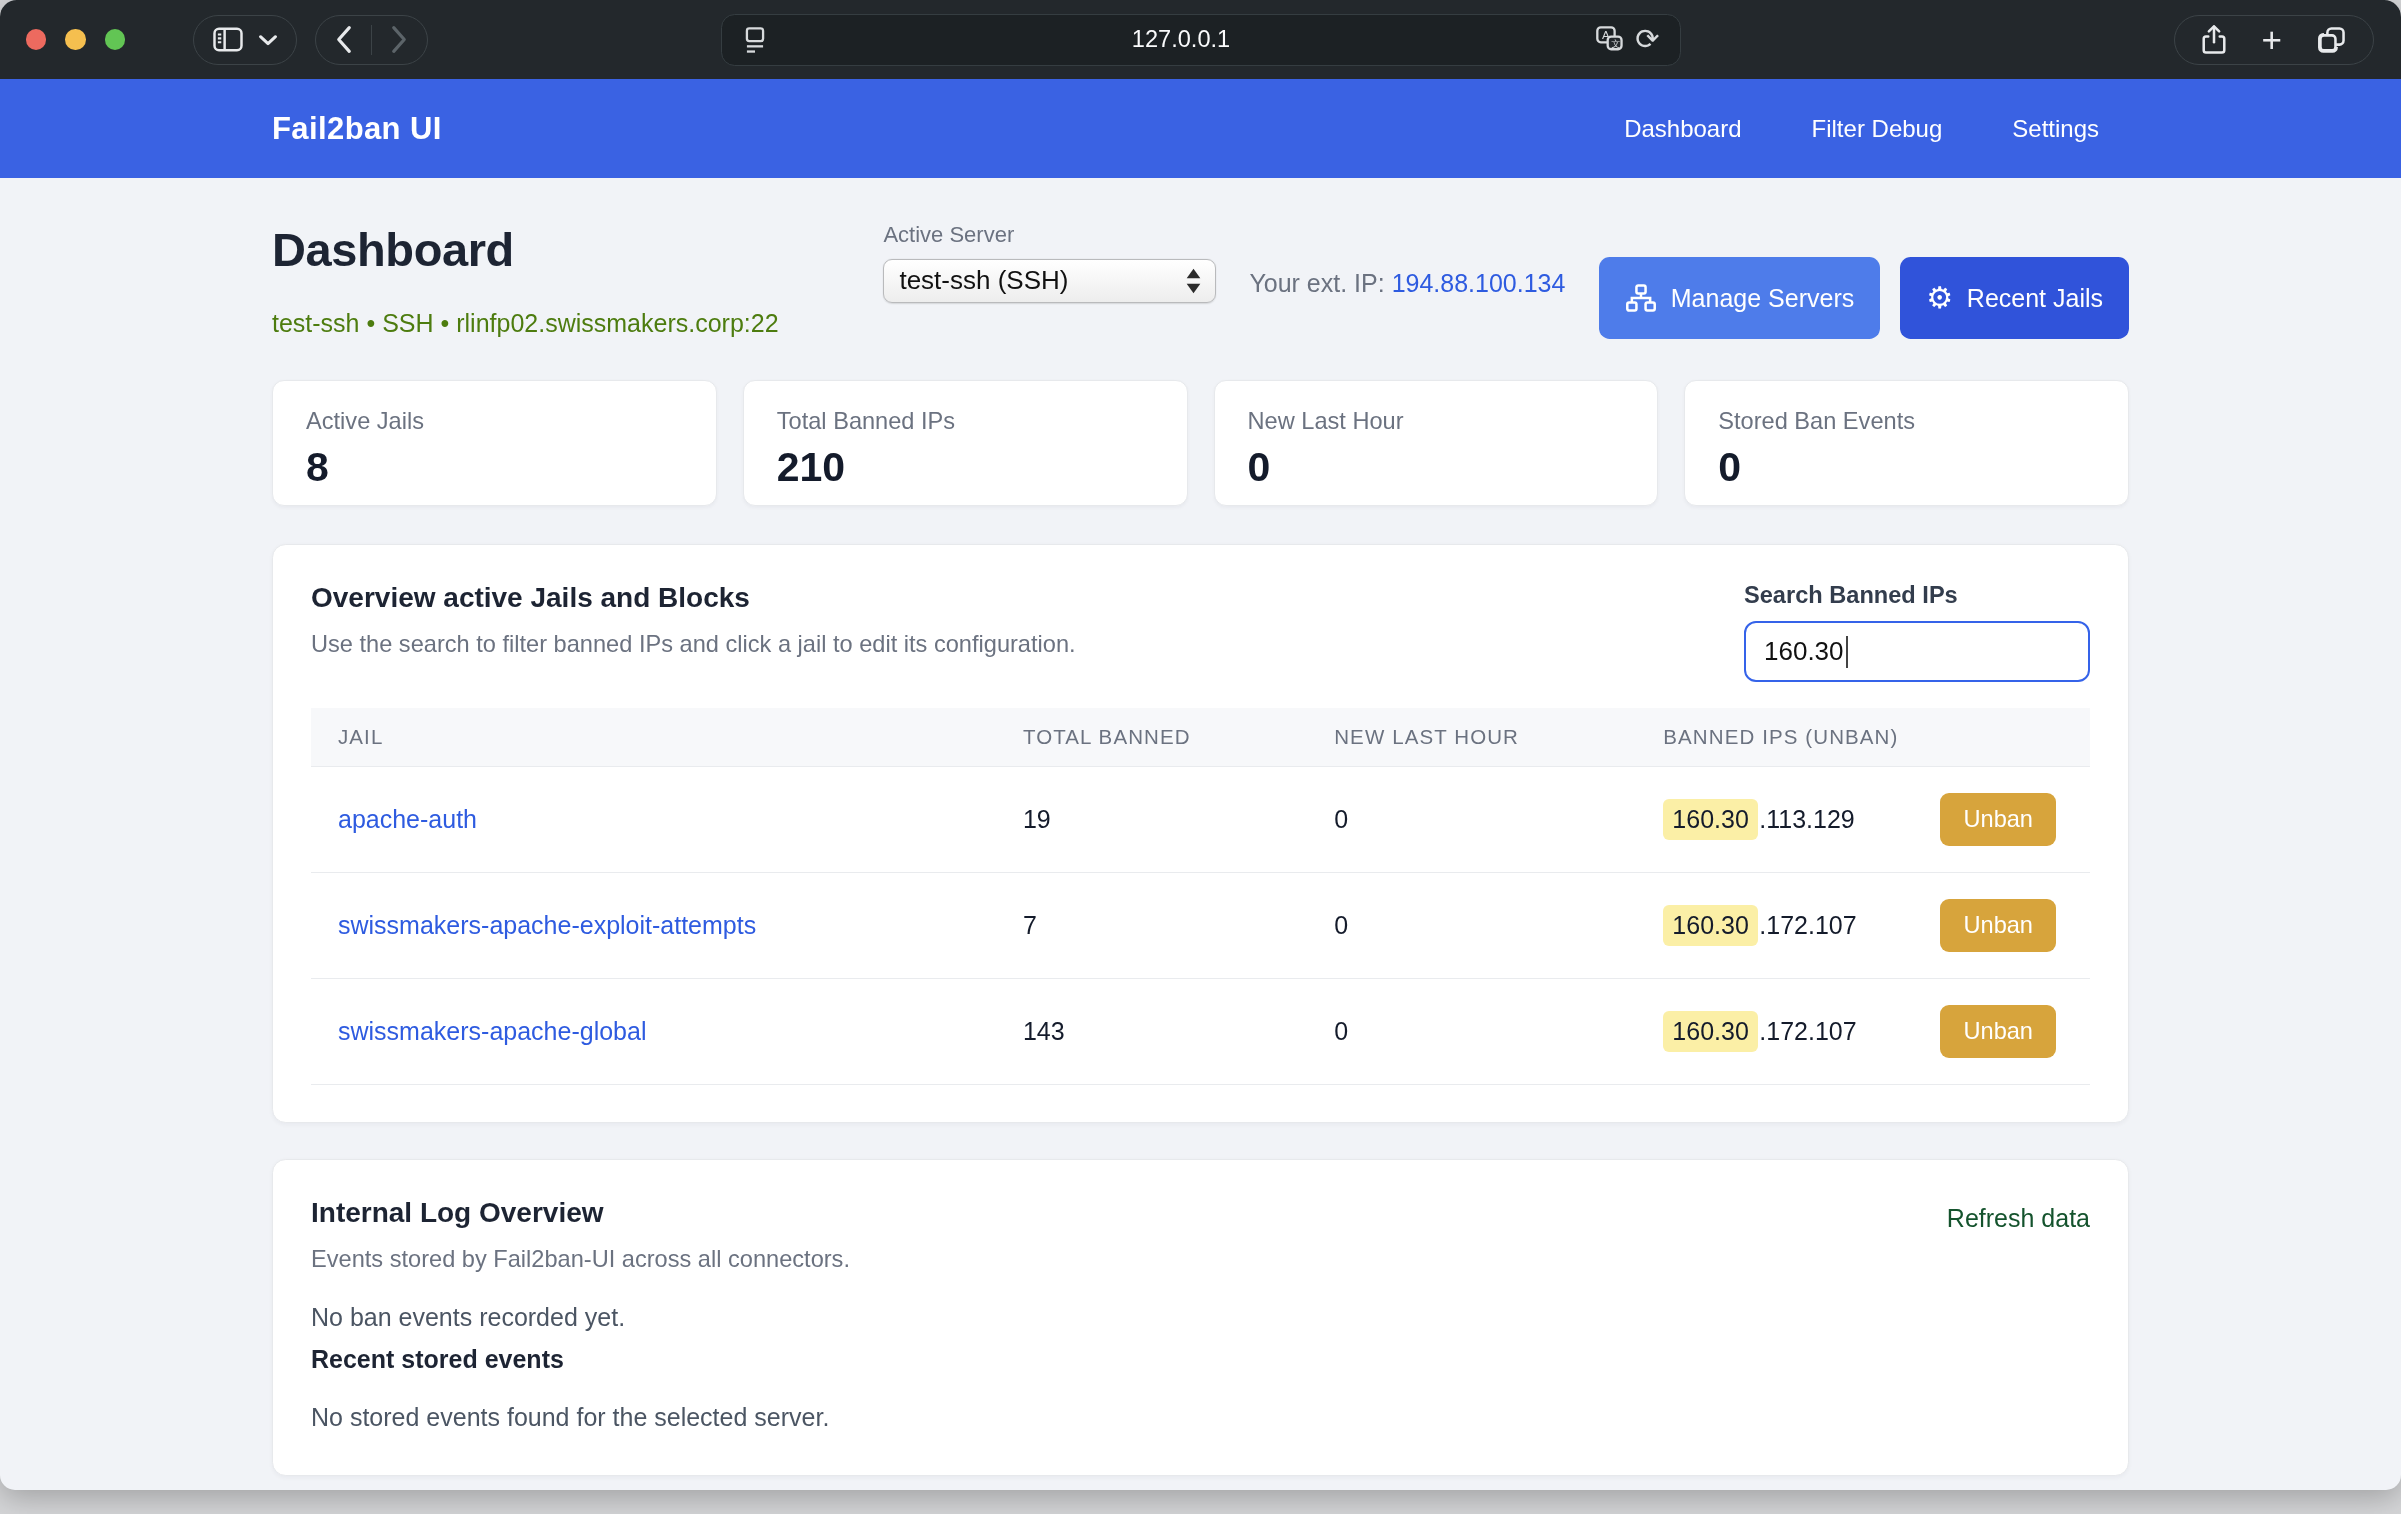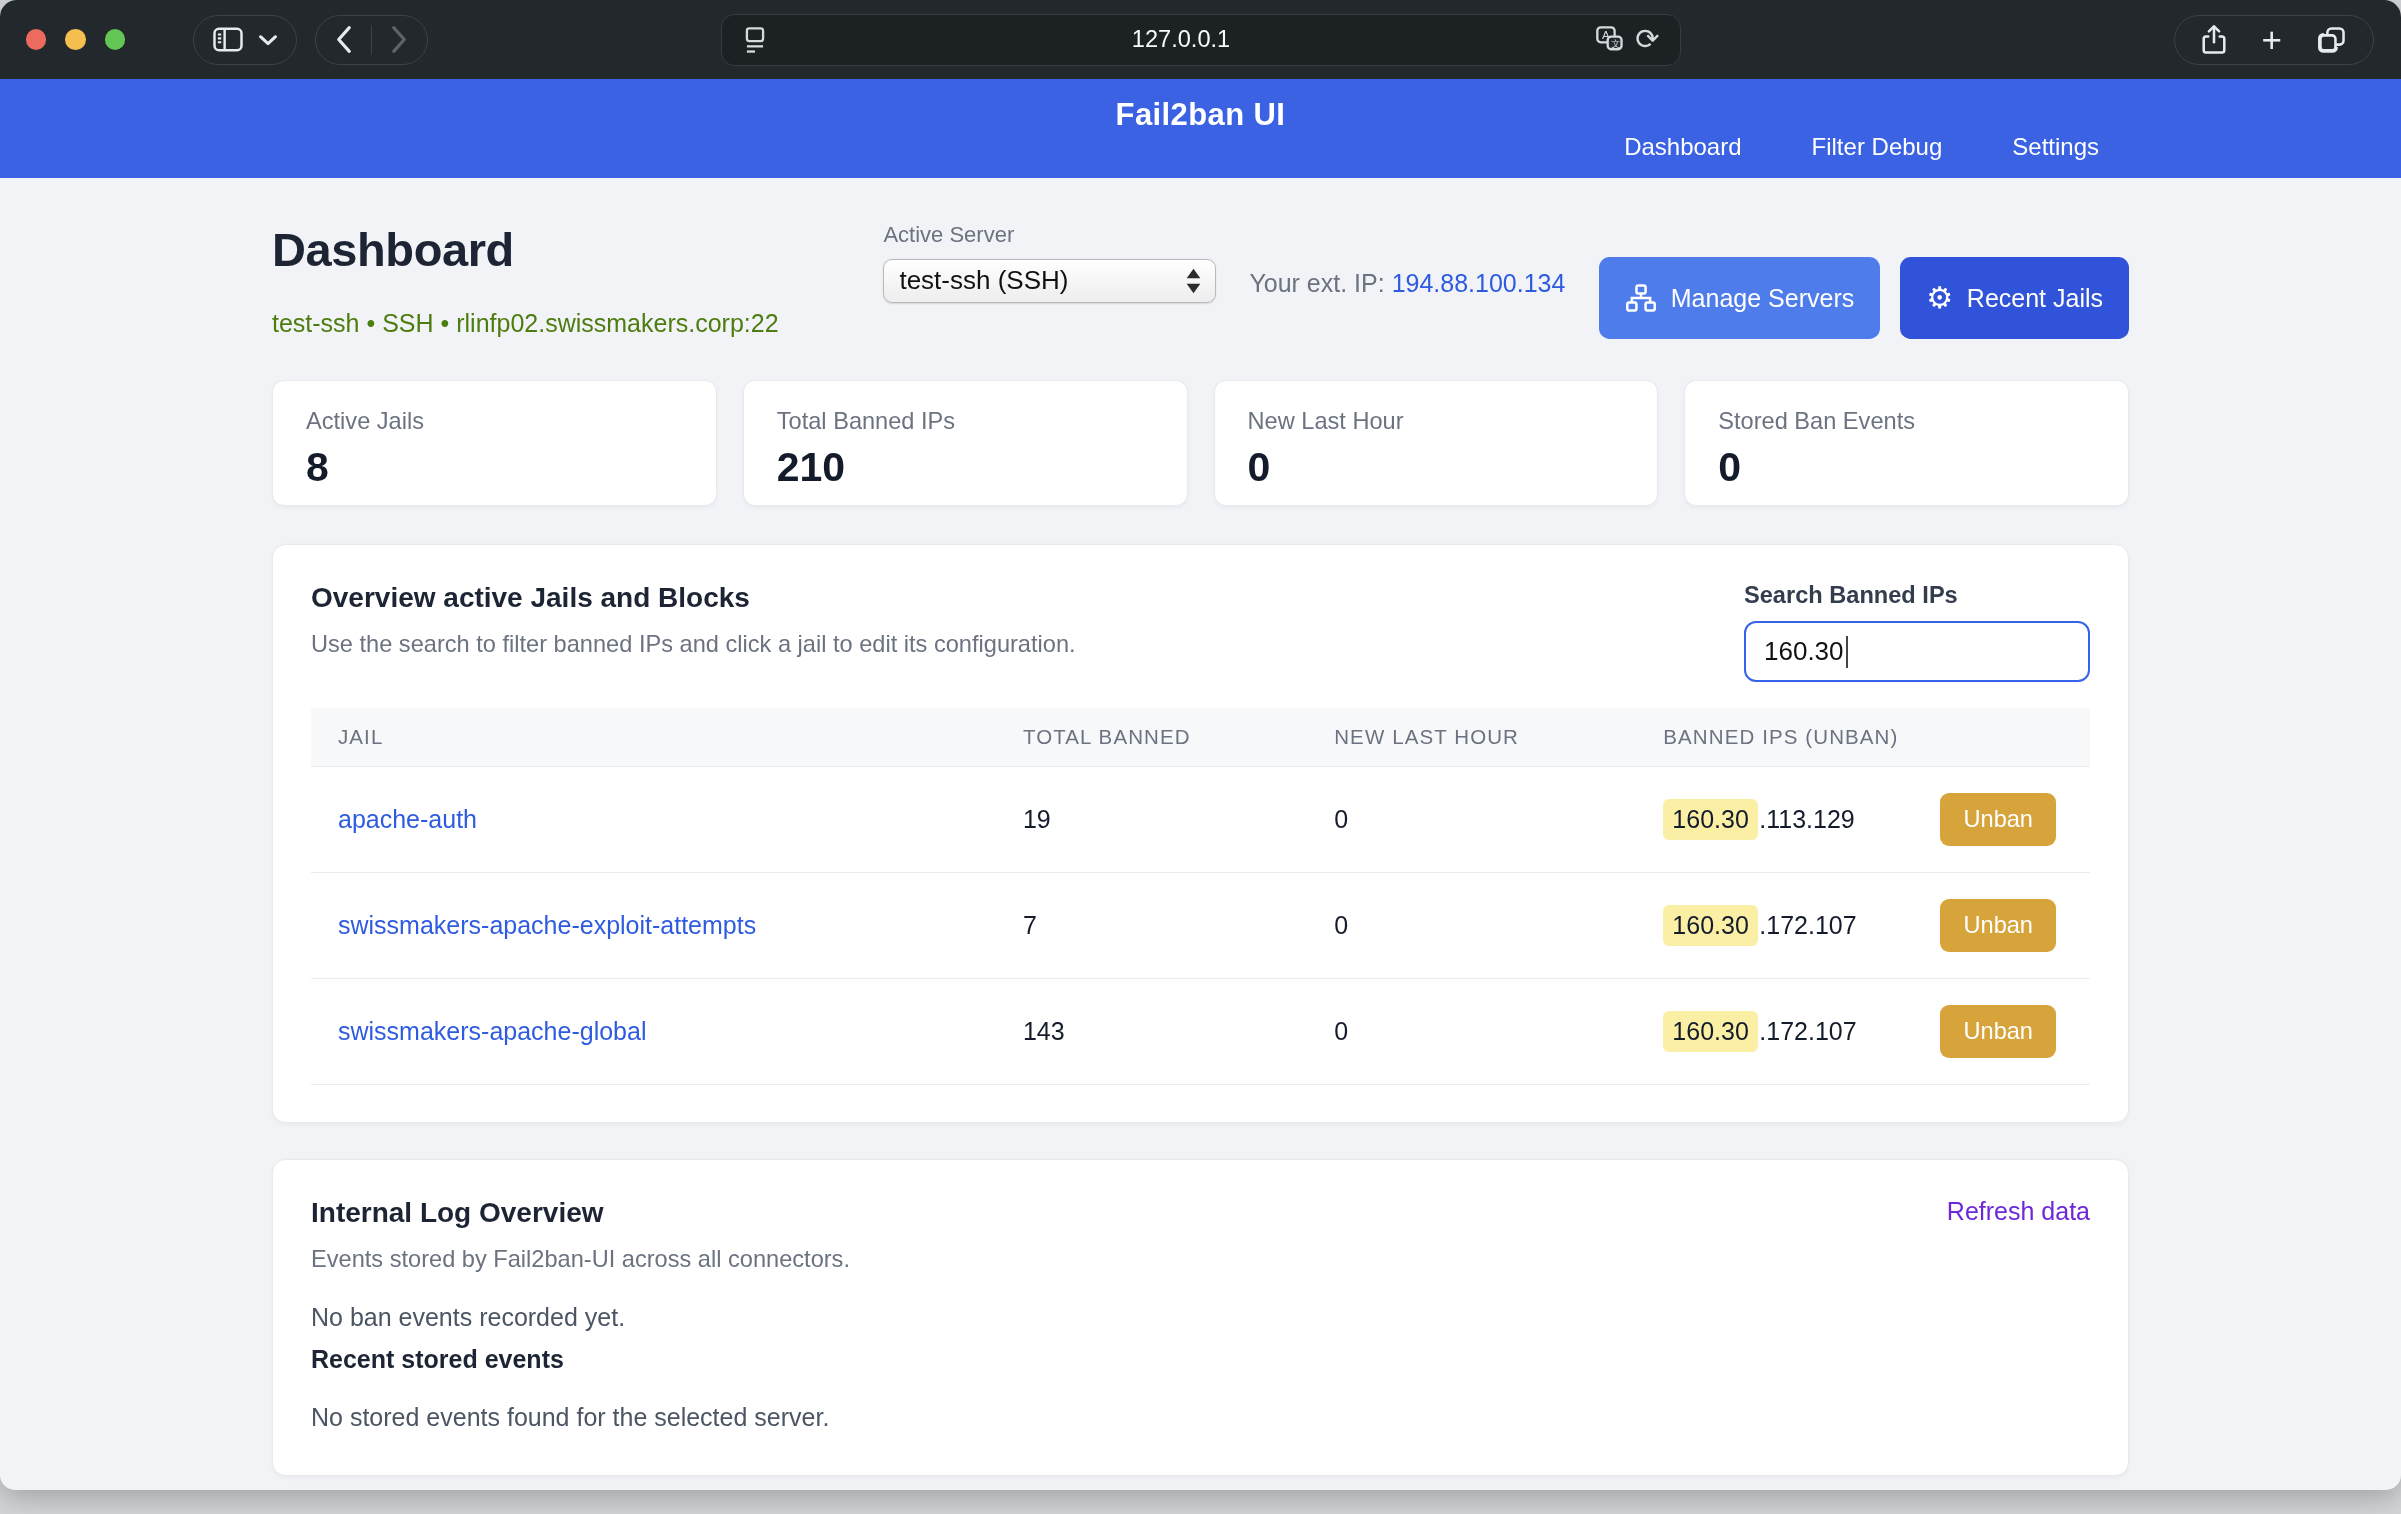--- a/index.html
+++ b/index.html
@@ -56,21 +56,21 @@
   }
   .url-text { flex:1; text-align:center; font-size:23.6px; color:#fafbfc; }
   .url-icon { color:#d7dadc; display:flex; align-items:center; }
   .reload-glyph { font-size:29px; line-height:1; color:#d7dadc; margin-left:10.7px; }
   .right-controls { position:absolute; right:27px; top:14.5px; }
   .right-controls .pill { gap:35px; padding:0 26px; }
   .plus-glyph { font-size:35px; line-height:1; color:#e8eaec; font-weight:300; }
 
   
   .appbar { height:99px; background:#3a62e3; display:flex; align-items:center; }
-  .container { width:1857px; margin:0 auto;flex-direction:column; }
+  .container { width:1857px; margin:0 auto; }
   .appbar-inner { display:flex; align-items:center; }
   .brand { color:#fff; font-size:31px; font-weight:700; letter-spacing:0.4px; }
   .nav-links { margin-left:auto; display:flex; gap:70px; margin-right:30px; }
   .nav-link { color:#fff; font-size:24px; font-weight:500; cursor:pointer; }
 
   
   .page { height:1312px; overflow:hidden; padding-top:44px; }
 
   .header-row { display:flex; align-items:flex-start; }
   .page-title { font-size:47px; font-weight:700; color:#1d2433; letter-spacing:-0.4px; }
@@ -159,21 +159,21 @@
     background:#d7a43c; border:none; border-radius:9px;
     color:#fff; font-size:23.6px; font-weight:500;
     padding:13px 23px;
     font-family:"Liberation Sans", sans-serif;
     cursor:pointer;
   }
 
   
   .log-panel { margin-top:36px; padding-bottom:43px; }
   .log-top { display:flex; align-items:flex-start; }
-  .refresh-link { margin-left:auto; color:#6d28d9; font-size:25px; font-weight:500; cursor:pointer; margin-top:0; }
+  .refresh-link { margin-left:auto; color:#14532d; font-size:25px; font-weight:500; cursor:pointer; margin-top:7px; }
   .log-empty { margin-top:30px; font-size:25px; color:#4b5563; }
   .recent-title { margin-top:13.7px; font-size:25px; font-weight:700; color:#1d2433; }
   .recent-empty { margin-top:29px; font-size:25px; color:#4b5563; }
 
   .caret { display:inline-block; width:2.3px; height:32px; background:#444; vertical-align:middle; margin-left:2.3px; }
   .search-value-wrap { display:flex; align-items:center; width:346px; height:61px; border:2.3px solid #3563e9; border-radius:12px; padding:0 18px; background:#fff; }
   .search-value { font-size:26px; color:#111; }
 </style>
 </head>
 <body>

